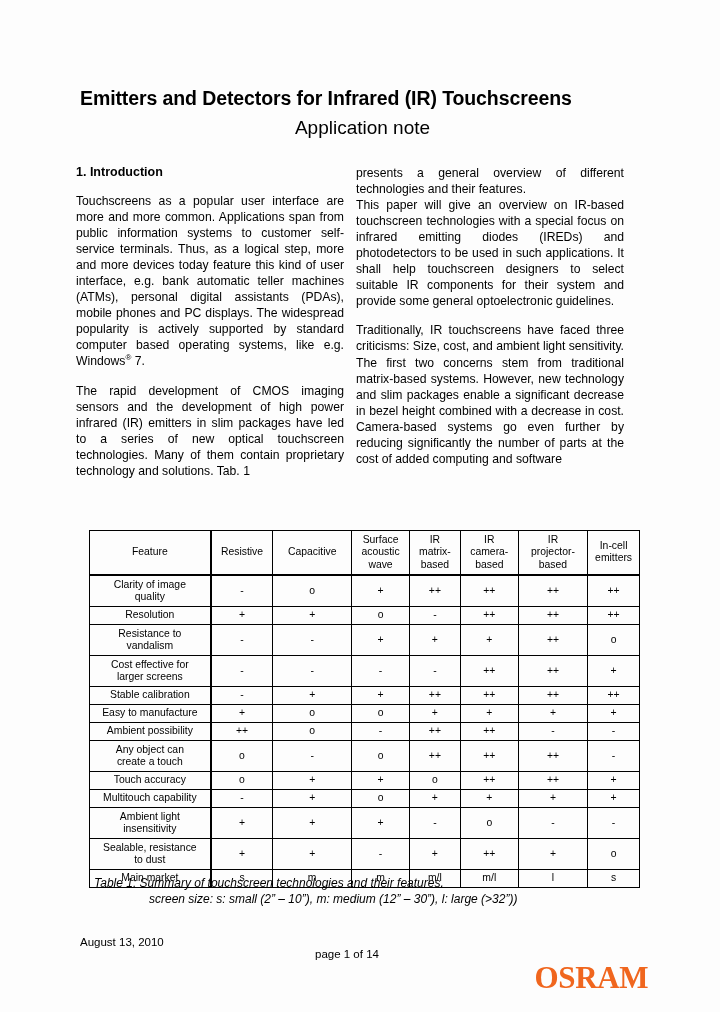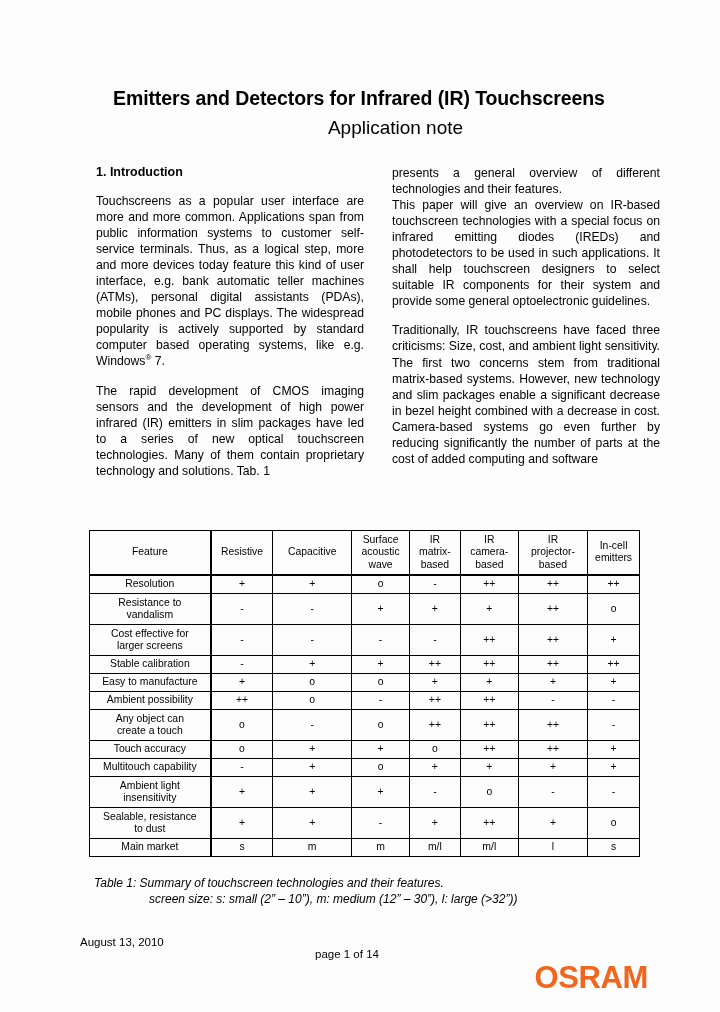--- a/index.html
+++ b/index.html
@@ -20,21 +20,20 @@
     left: 0; top: 0;
     width: 720px;
     height: 1012px;
     background: #fdfdfd;
   }
   .content {
     position: absolute;
     left: 80px;
     top: 0;
     width: 565px;
-    margin-left: 33px;
   }
 
   
   .doc-title {
     font-size: 19.5px;
     font-weight: bold;
     letter-spacing: -0.1px;
     margin: 0;
     padding-top: 88px;
     line-height: 1.12;
@@ -44,25 +43,25 @@
     font-weight: normal;
     margin: 0;
     padding-top: 7px;
     line-height: 1.12;
     text-align: center;
   }
 
   
   .columns {
     position: absolute;
-    left: 96px;
+    left: 76px;
     top: 165px;
     width: 565px;
     display: flex;
-    gap: 28px;
+    gap: 12px;
   }
   .col {
     width: 268px;
   }
   .sec-head {
     font-size: 12.5px;
     font-weight: bold;
     margin: 0 0 13px 0;
     line-height: 1.2;
   }
@@ -163,20 +162,21 @@
     letter-spacing: 0.7px;
   }
   .logo {
     position: absolute;
     right: 72px;
     top: 962px;
     font-size: 31px;
     font-weight: bold;
     letter-spacing: -0.4px;
     line-height: 1;
+    font-family: Liberation Serif, serif;
   }
 </style>
 </head>
 <body>
 
 <div class="page">
 
   <div class="content">
     <h1 class="doc-title">Emitters and Detectors for Infrared (IR) Touchscreens</h1>
     <h2 class="doc-subtitle">Application note</h2>
@@ -241,20 +241,33 @@
               <div>projector-</div>
               <div>based</div>
             </th>
             <th>
               <div>In-cell</div>
               <div>emitters</div>
             </th>
           </tr>
       </thead>
       <tbody id="body-rows">
+          <tr class="r-tall">
+            <td class="feat">
+              <div>Clarity of image</div>
+              <div>quality</div>
+            </td>
+            <td>-</td>
+            <td>o</td>
+            <td>+</td>
+            <td>++</td>
+            <td>++</td>
+            <td>++</td>
+            <td>++</td>
+          </tr>
           <tr class="r-short">
             <td class="feat">
               <div>Resolution</div>
             </td>
             <td>+</td>
             <td>+</td>
             <td>o</td>
             <td>-</td>
             <td>++</td>
             <td>++</td>

